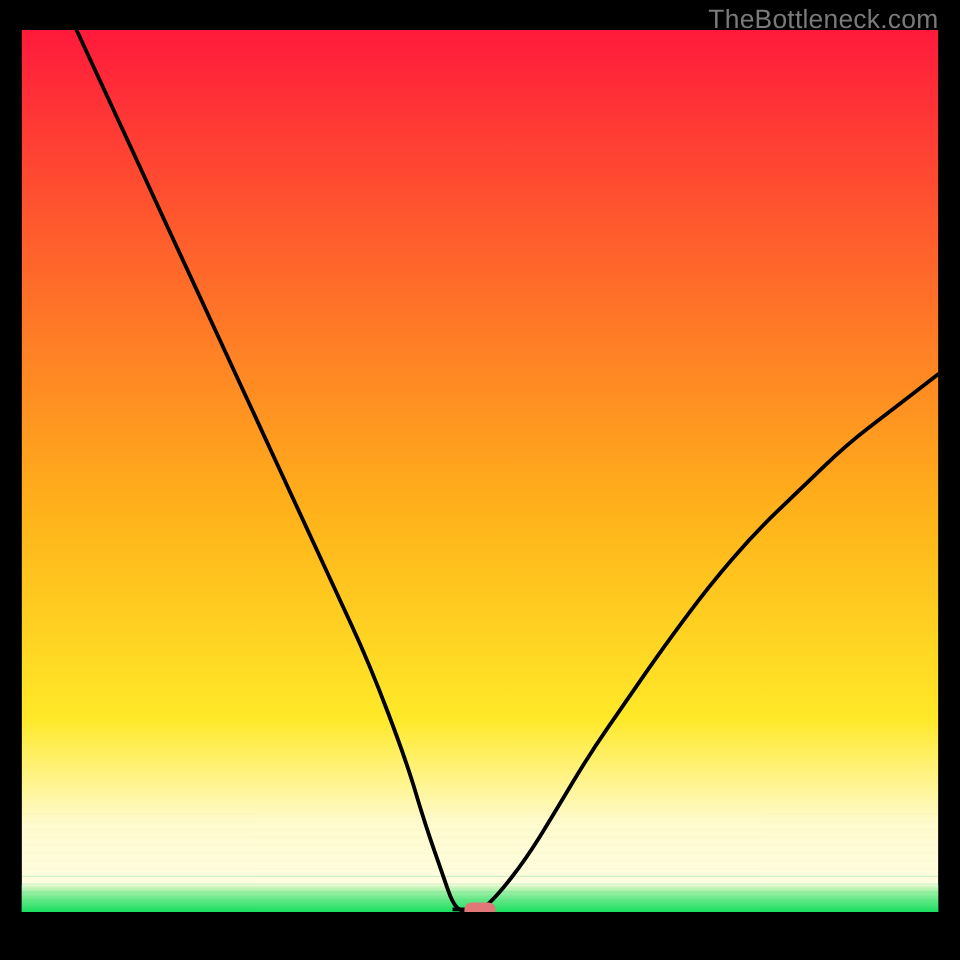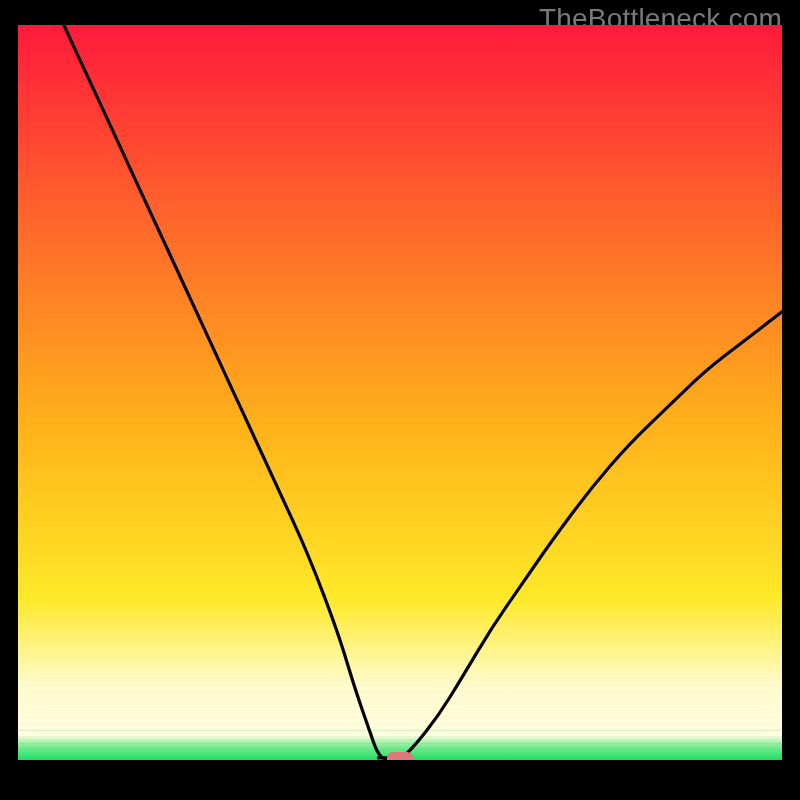--- a/index.html
+++ b/index.html
@@ -17,21 +17,21 @@
     top: 25px;
     width: 764px;
     height: 757px;
     background: #000;
   }
   .watermark {
     position: absolute;
     top: 3px;
     right: 18px;
     color: #7a7a7a;
-    font-size: 28px;
+    font-size: 22px;
     font-weight: 500;
     letter-spacing: 0.2px;
     user-select: none;
   }
   svg { display: block; }
 </style>
 </head>
 <body>
 
 <div class="watermark">TheBottleneck.com</div>

